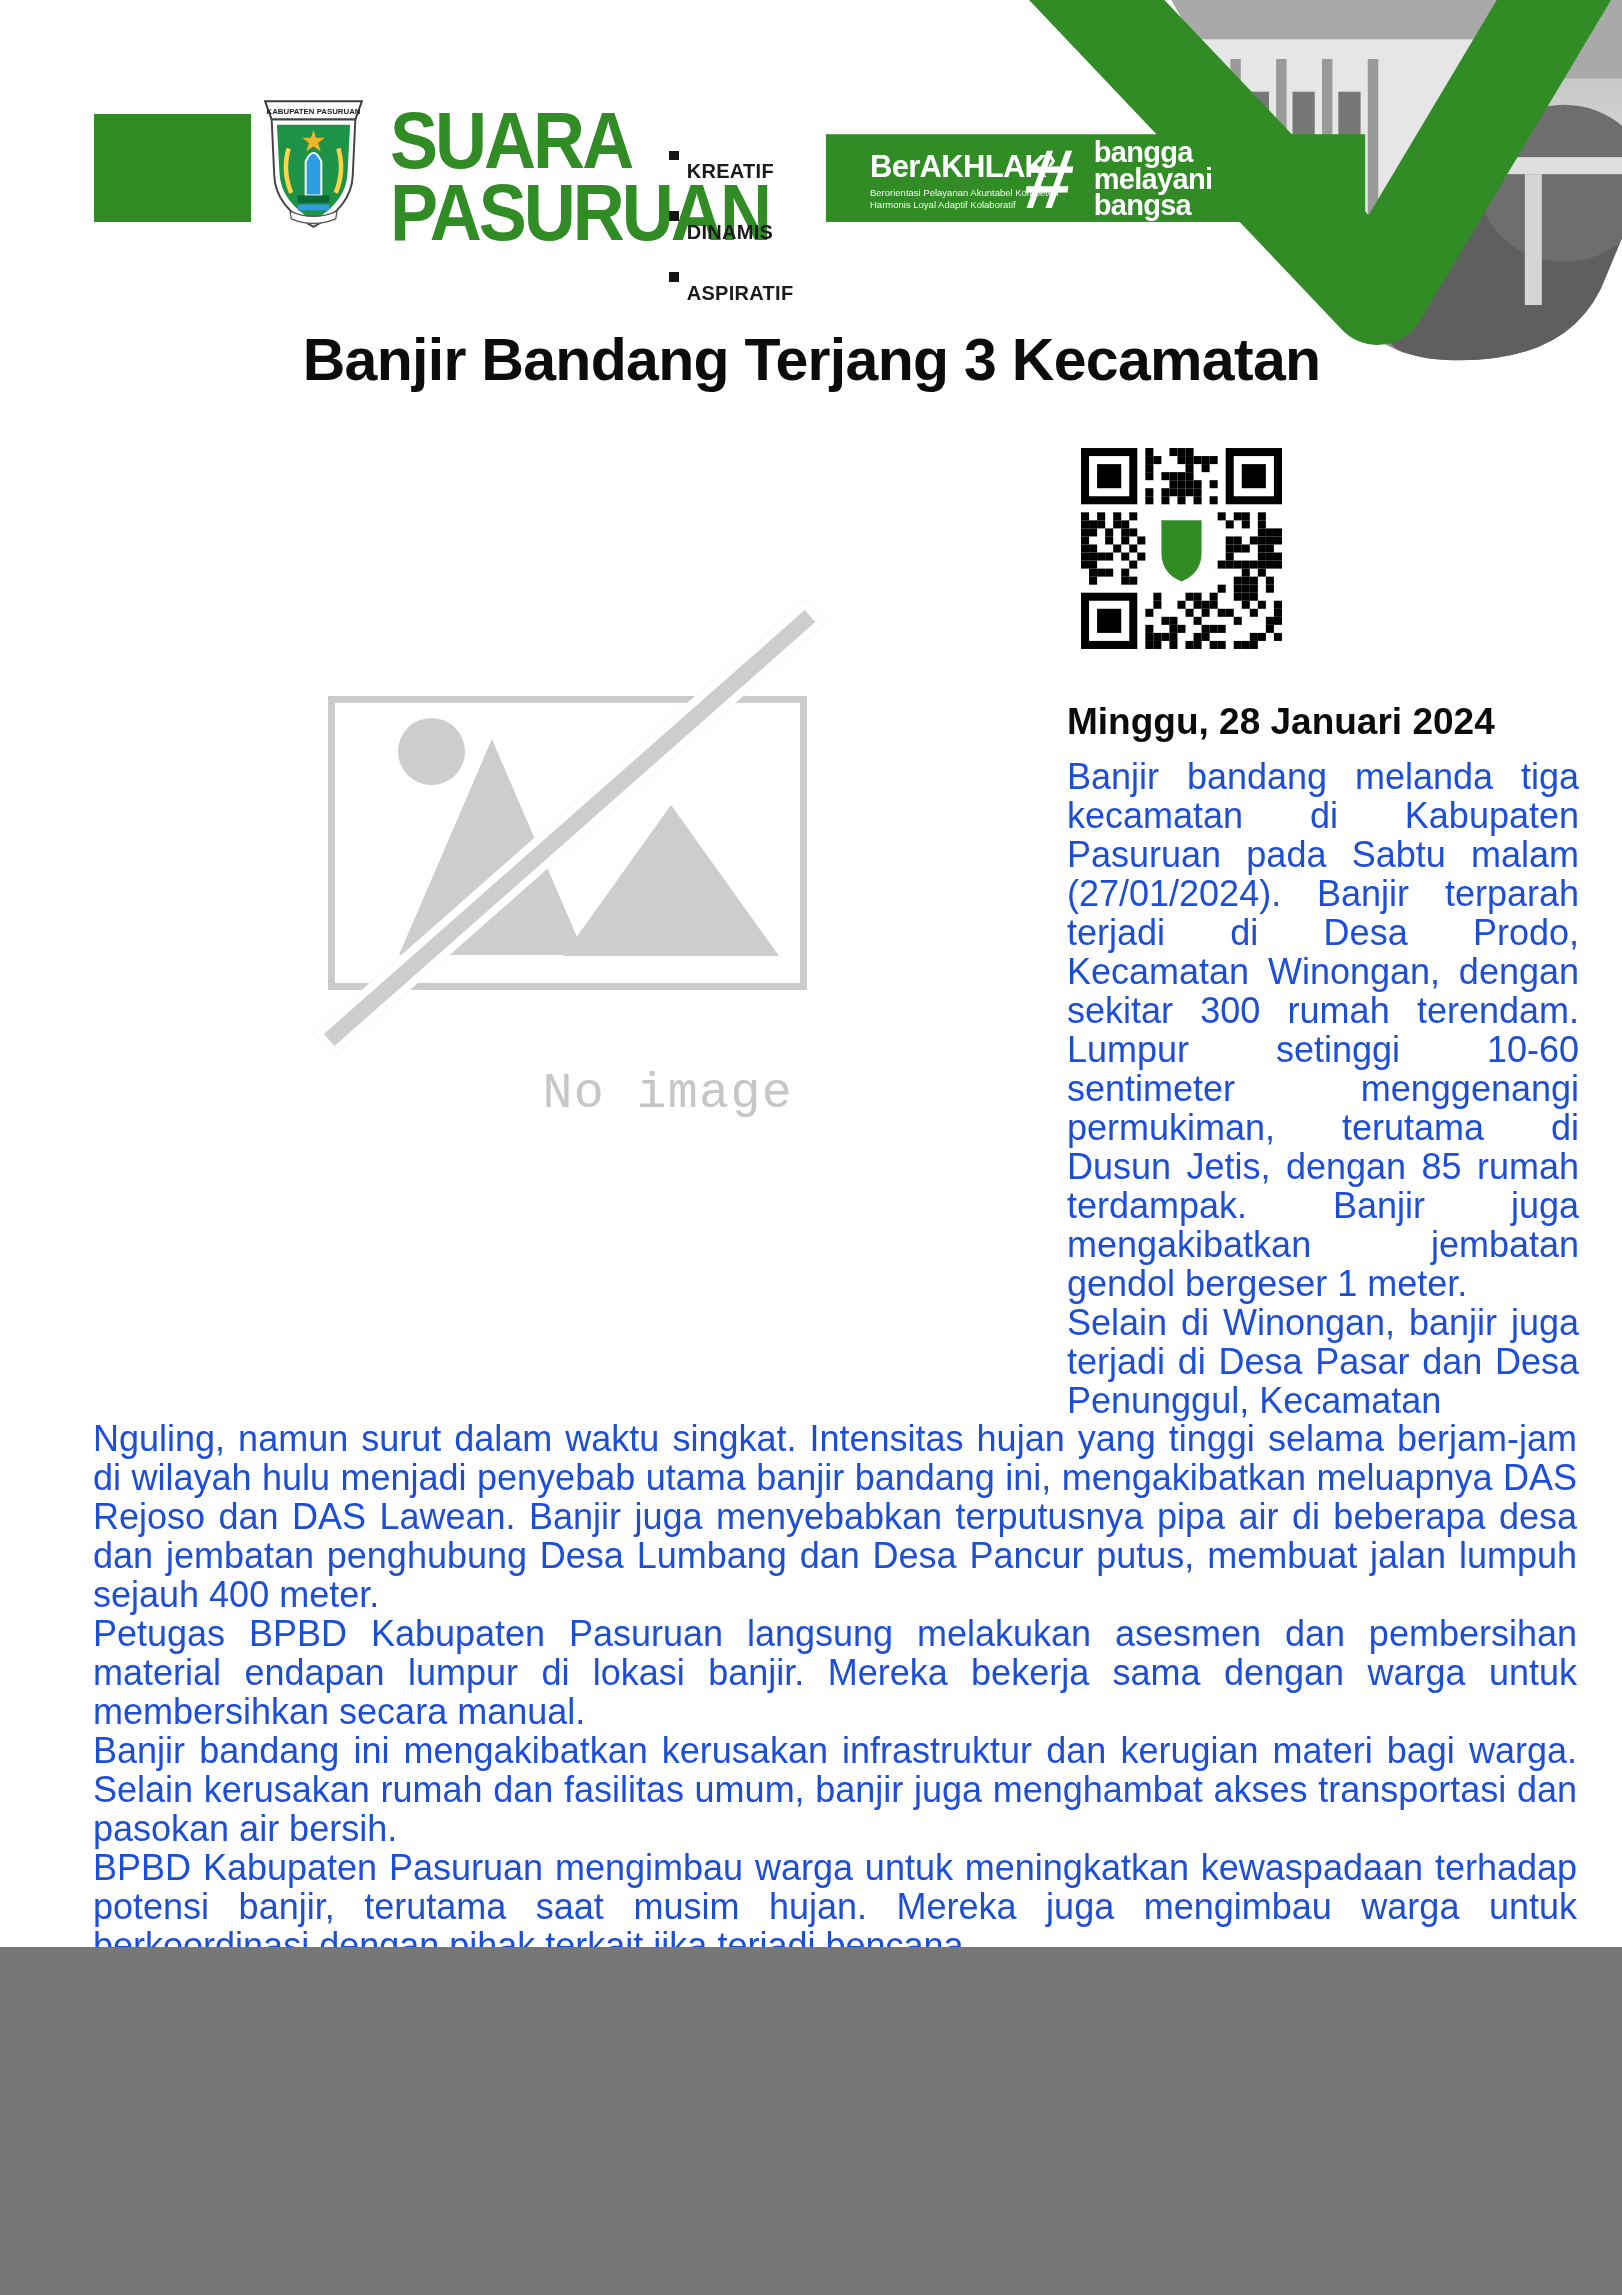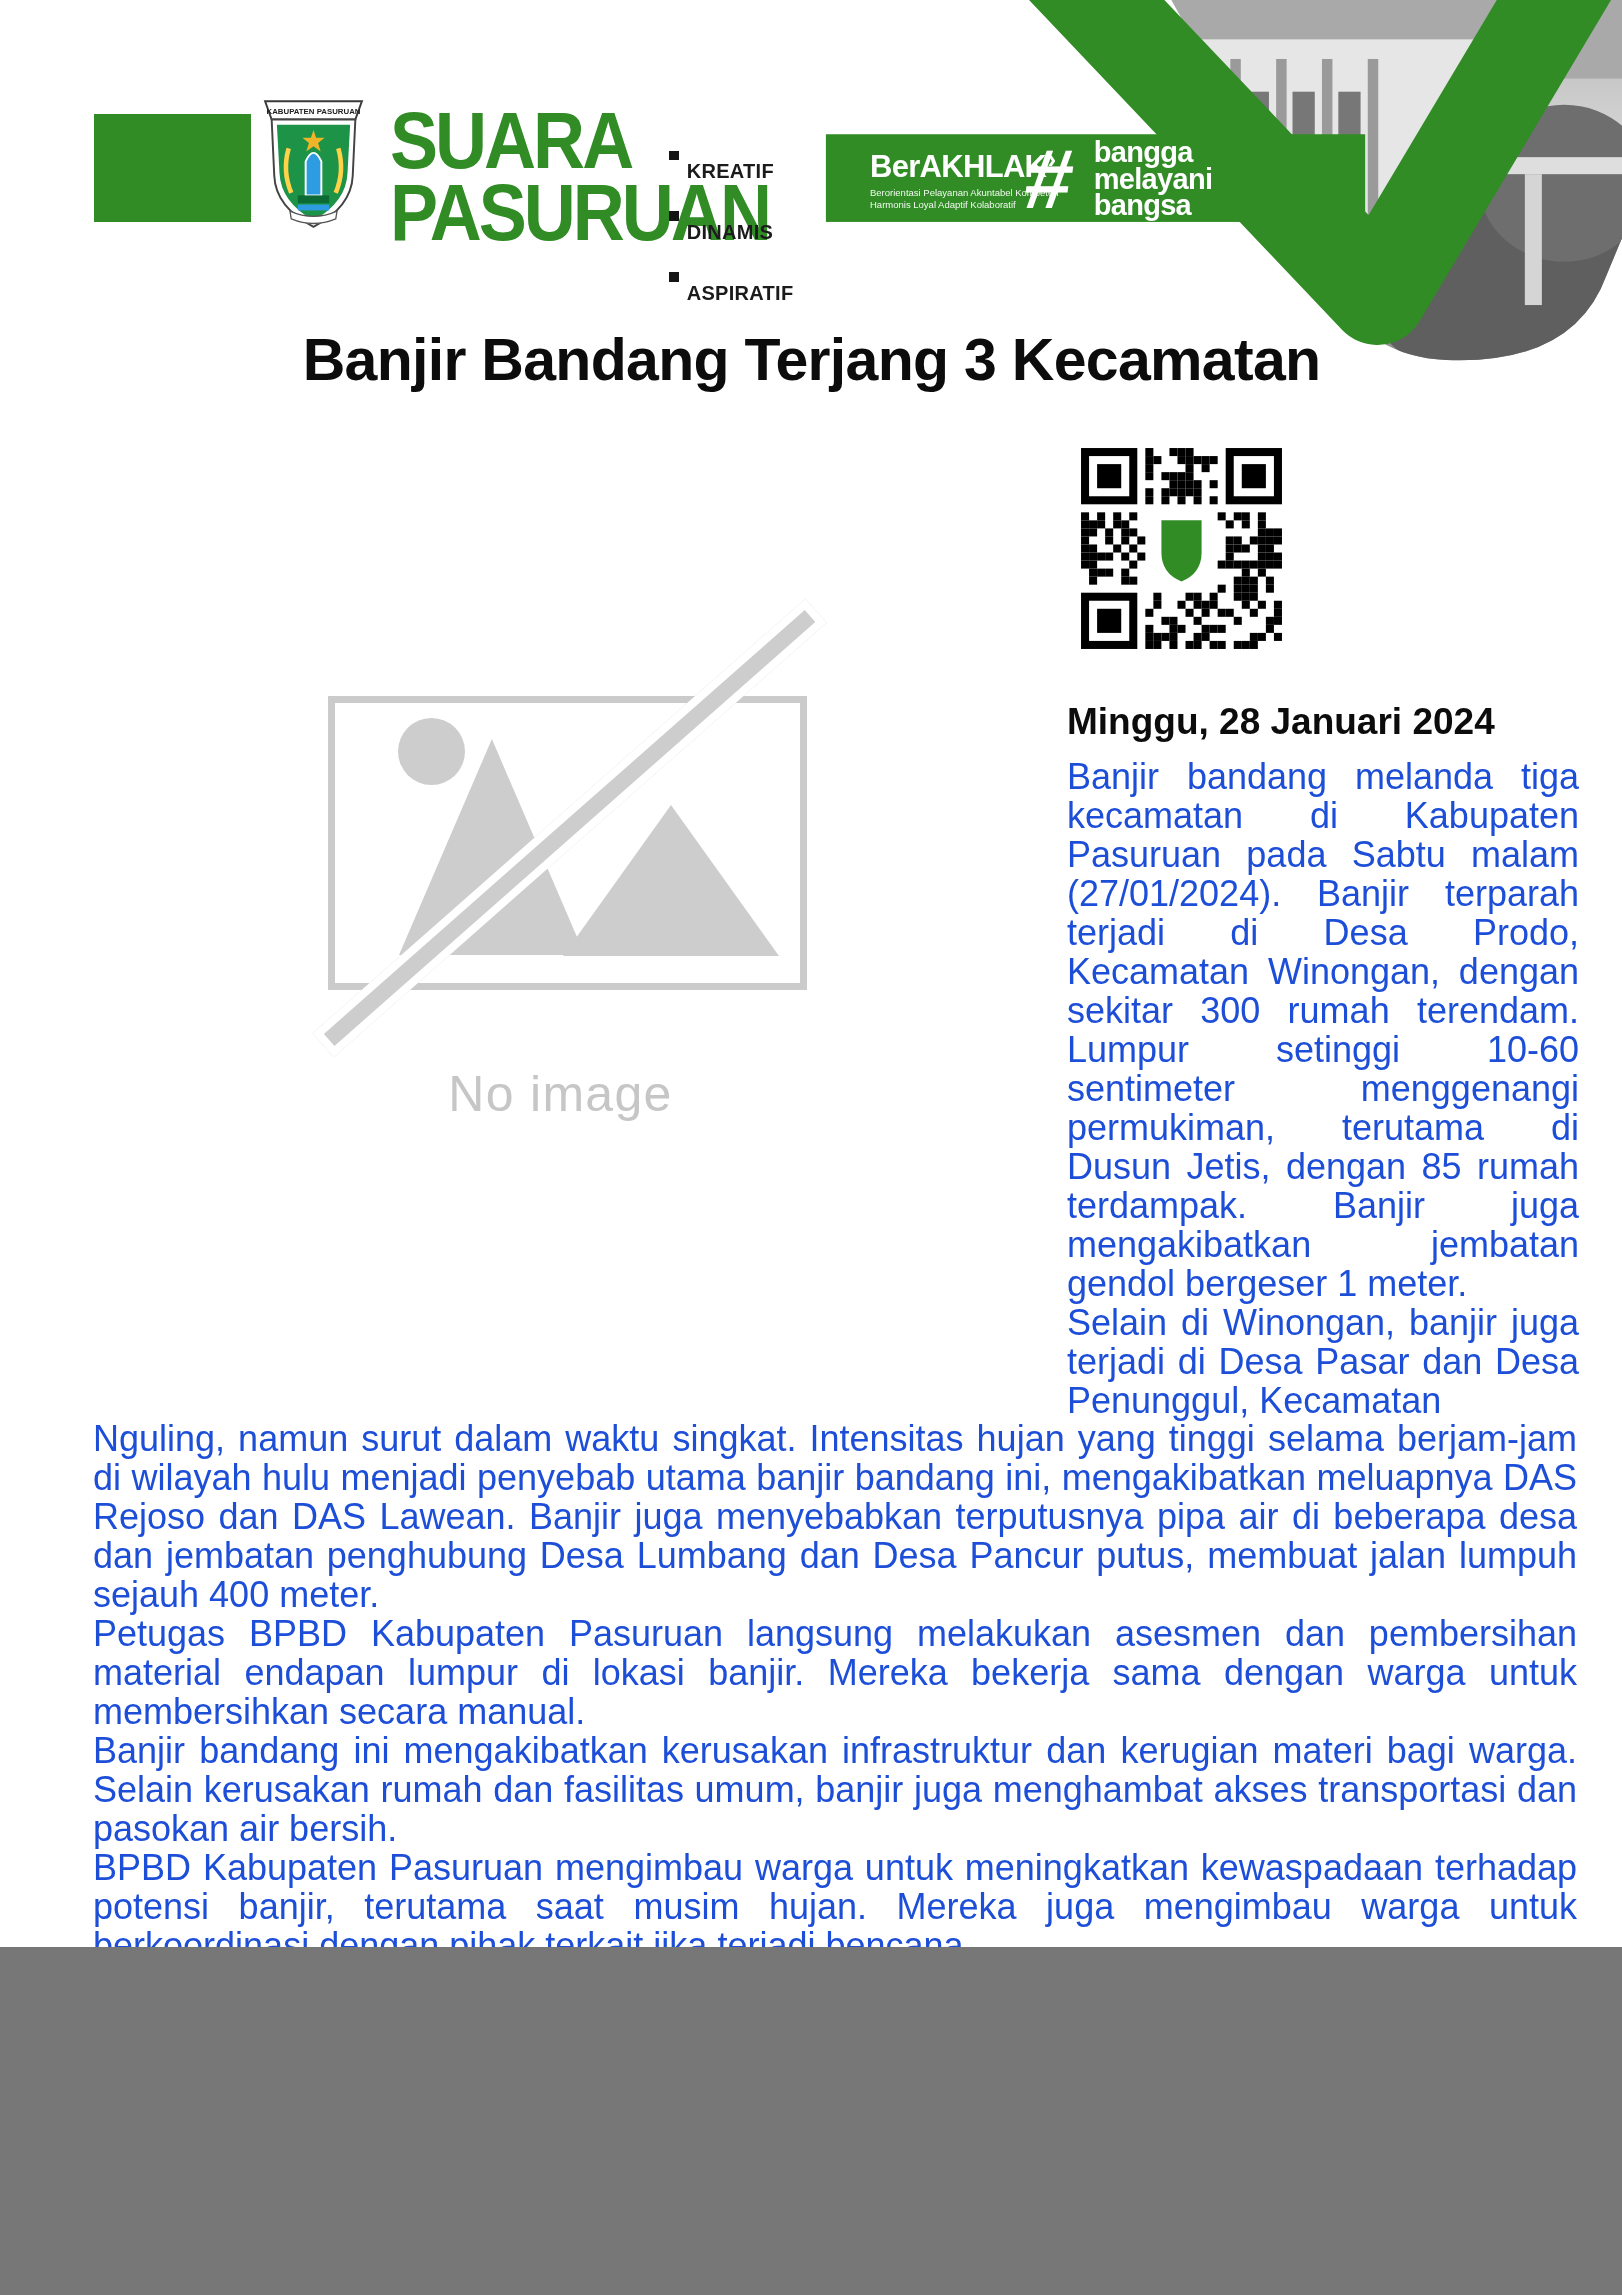--- a/index.html
+++ b/index.html
@@ -25,21 +25,21 @@
   #bangga .words{margin-left:21px;font-size:29px;font-weight:bold;line-height:.92;letter-spacing:-0.7px;}
   
   #title{left:0;right:0;top:326px;text-align:center;font-size:59px;font-weight:bold;color:#0c0c0c;letter-spacing:-0.7px;}
   #qr{left:1073px;top:440px;width:217px;height:217px;}
   
   #ph-box{left:328px;top:696px;width:465px;height:280px;border:7.2px solid #cbcbcb;background:#fff;}
   #ph-sun{left:398px;top:718px;width:67px;height:67px;border-radius:50%;background:#cdcdcd;}
   #ph-m1{left:399px;top:739px;width:216px;height:216px;background:#cdcdcd;clip-path:polygon(0 100%,43% 0,86% 100%);}
   #ph-m2{left:563px;top:805px;width:216px;height:151px;background:#cdcdcd;clip-path:polygon(0 100%,50% 0,100% 100%);}
   #ph-slash{left:241px;top:812px;width:641px;height:15.7px;background:#cdcdcd;border:8.5px solid #fff;transform:rotate(-41.4deg);}
-  #ph-label{left:328px;top:1065px;width:465px;text-align:center;font-size:50px;color:#c6c6c6;letter-spacing:1.3px;}
+  #ph-label{left:328px;top:1065px;width:465px;text-align:right;font-size:50px;color:#c6c6c6;letter-spacing:1.3px;font-family:Liberation Mono, monospace;}
   
   #rcol{left:1067px;top:701px;width:512px;}
   #rcol .date{font-size:37px;font-weight:bold;margin:0 0 14.4px 0;color:#0c0c0c;}
   .body-txt{font-size:36px;line-height:39px;color:#1d4ed8;text-align:justify;}
   .body-txt p{margin:0;}
   #main-txt{left:93px;top:1419px;width:1484px;}
   #ai-note{left:93px;top:1960px;width:1484px;font-size:26px;font-style:italic;color:#9b9b9b;}
   
   #dome{left:82px;top:2080px;width:260px;height:216px;border-radius:130px 130px 0 0;overflow:hidden;
         background:linear-gradient(#d9d9d9 0%,#bdbdbd 30%,#8f8f8f 70%,#6e6e6e 100%);}

